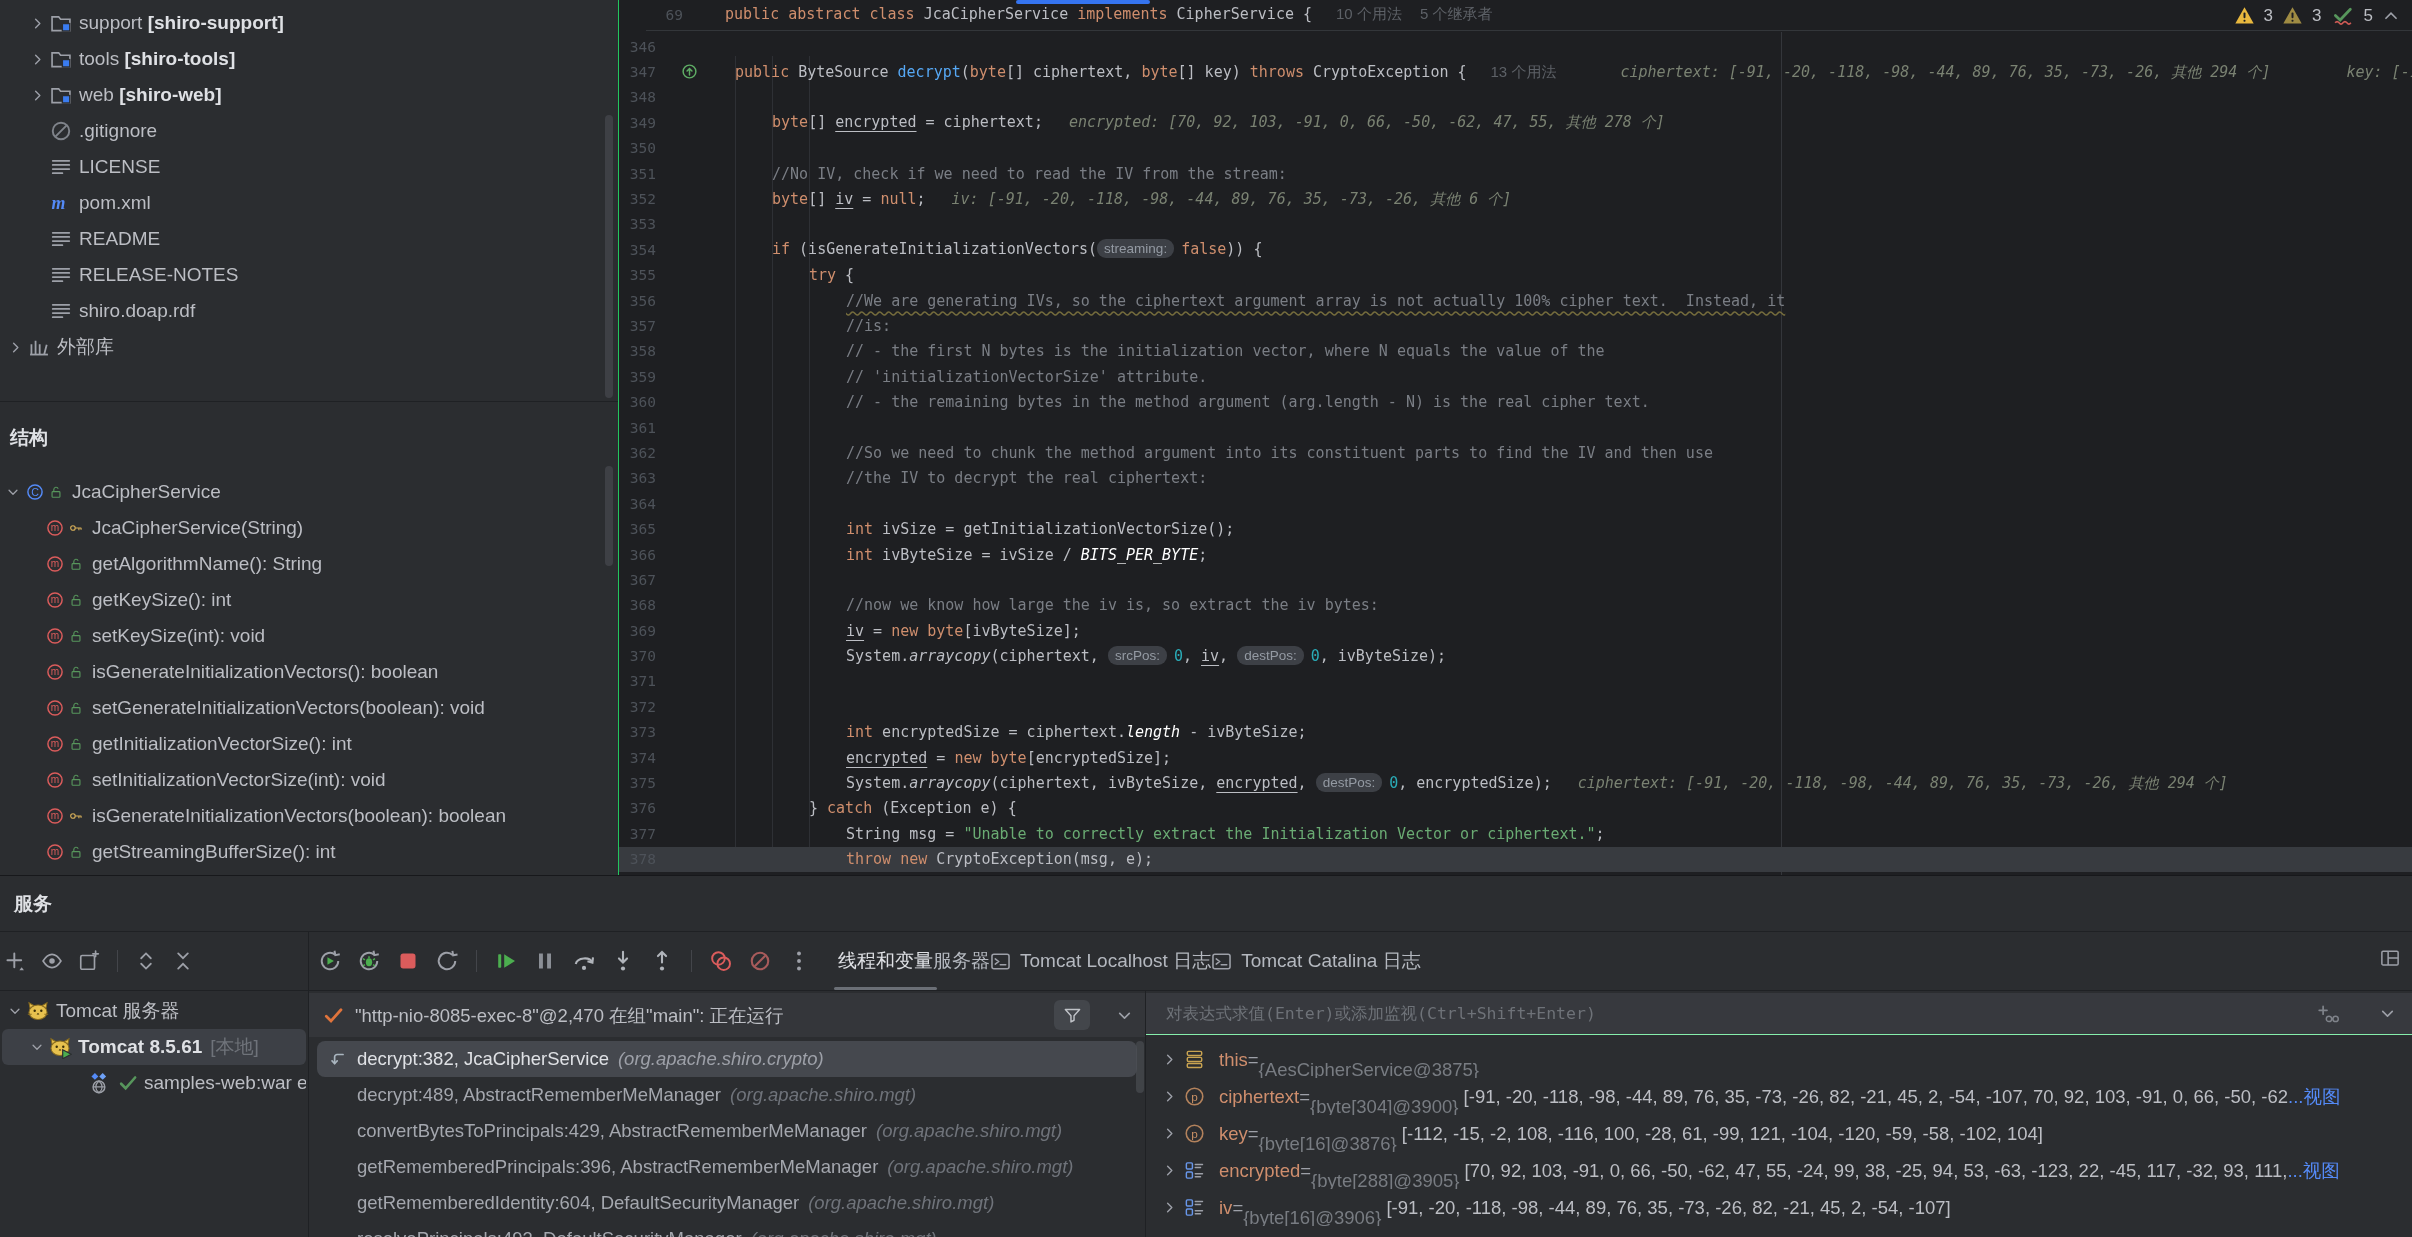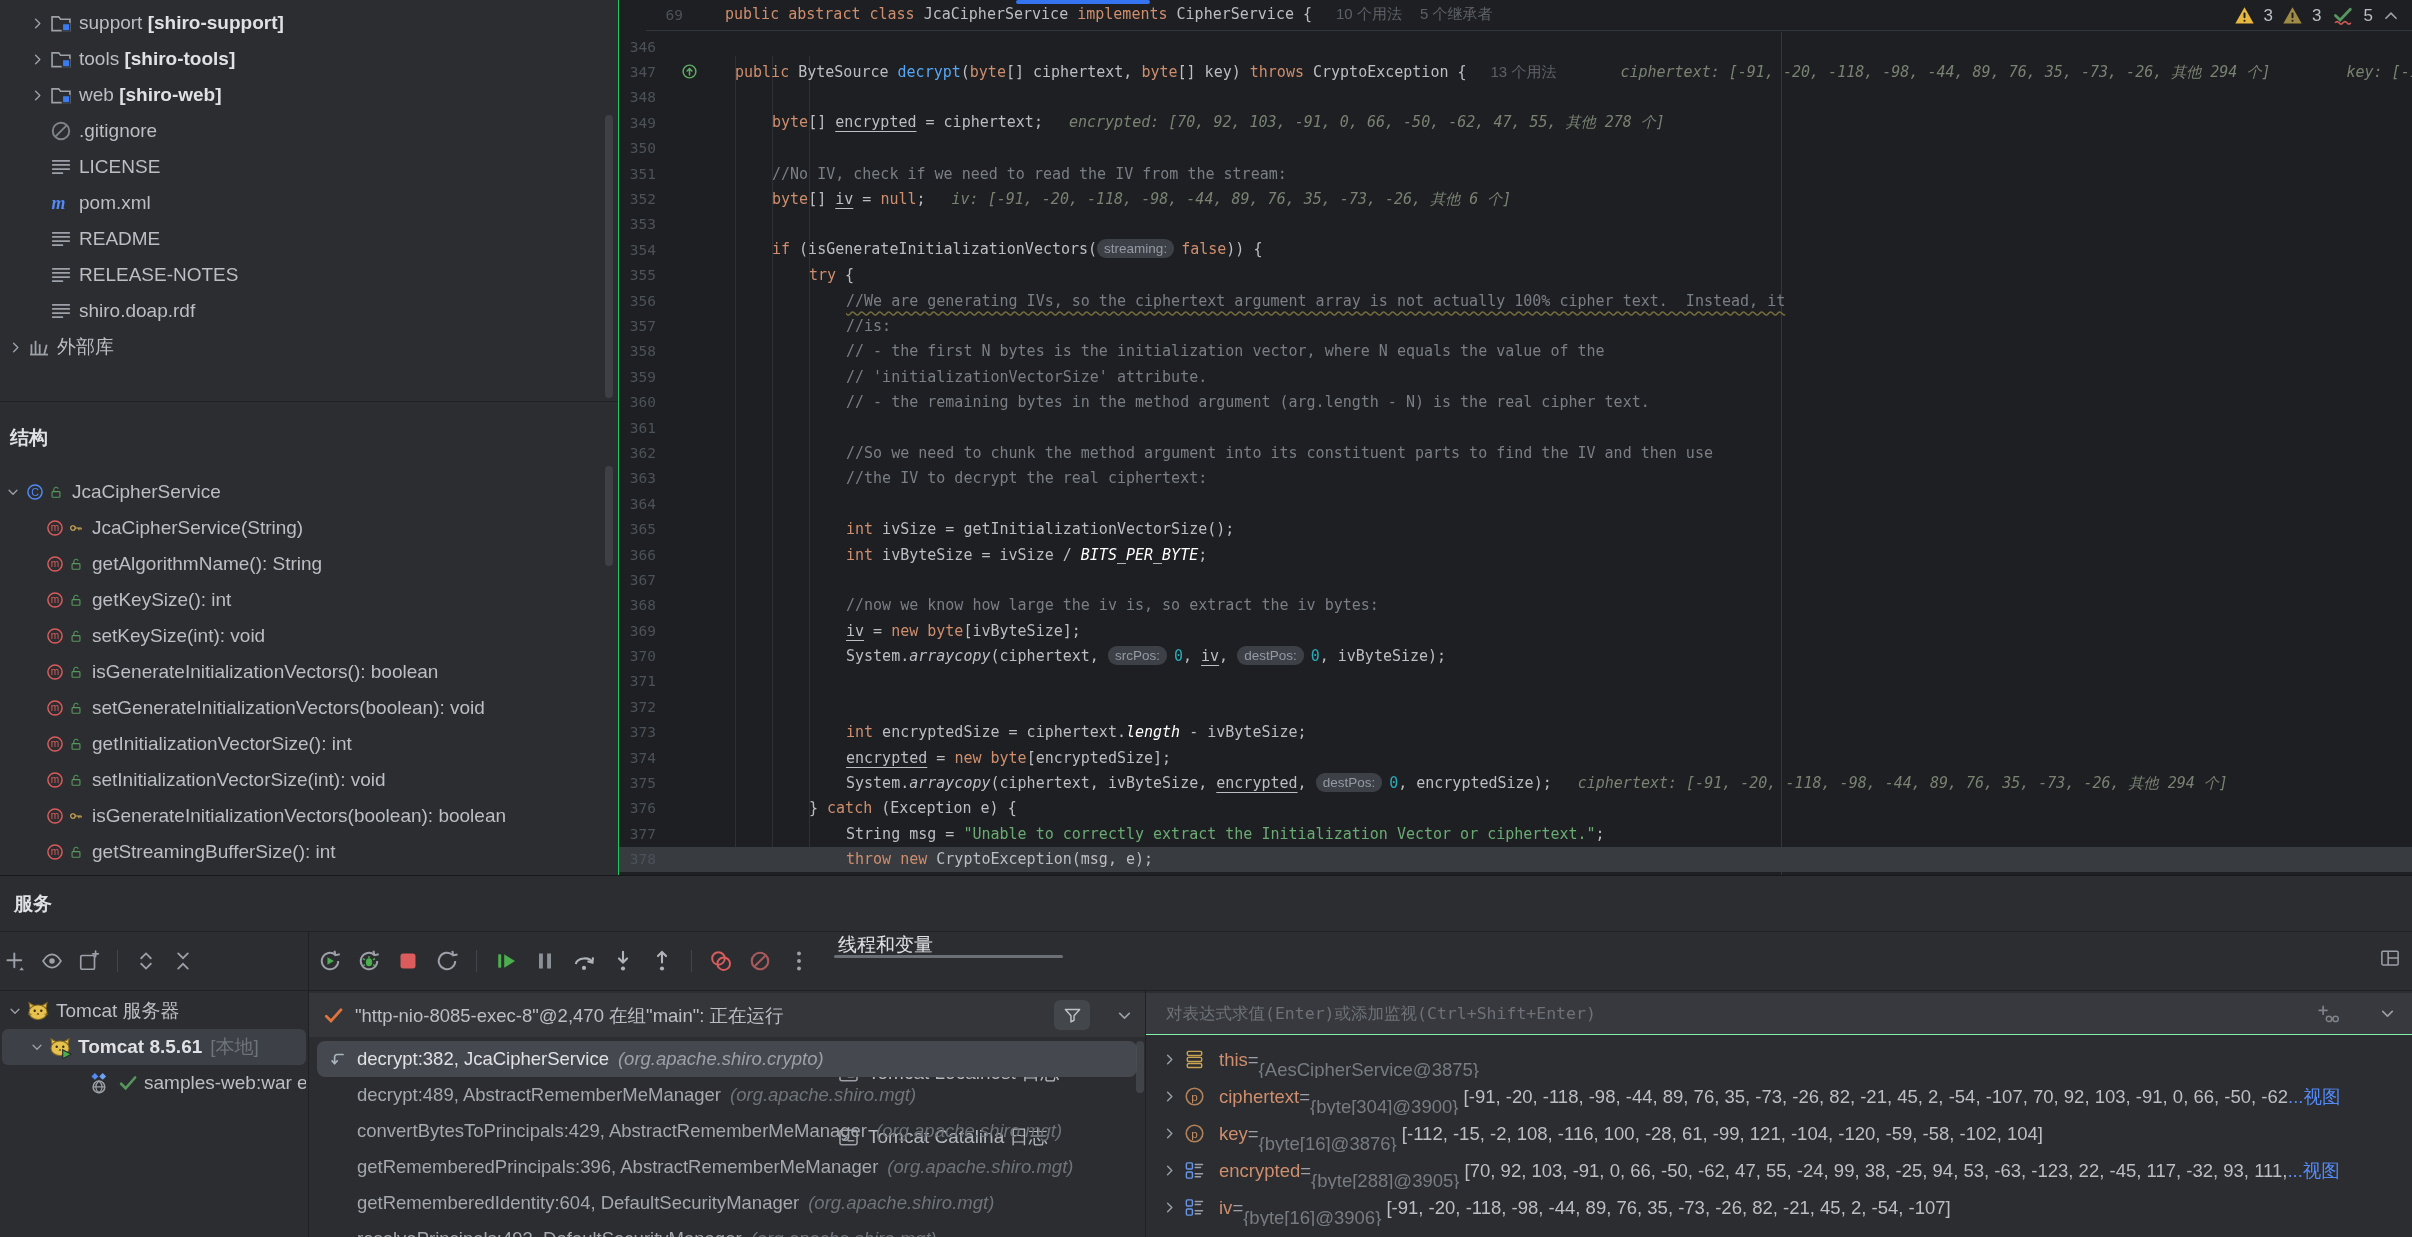--- a/index.html
+++ b/index.html
@@ -65,21 +65,21 @@
           border-top:1px solid #17181b;overflow:hidden;}
   #services-header{position:absolute;left:0;top:0;width:100%;height:55px;display:flex;align-items:center;
                    padding-left:14px;box-sizing:border-box;}
   #bottom-toolbar{position:absolute;left:0;top:55px;width:100%;height:60px;border-top:1px solid #1f2124;
                   border-bottom:1px solid #1f2124;box-sizing:border-box;}
   #services-toolbar{position:absolute;left:4px;top:0;height:100%;display:flex;align-items:center;gap:15px;}
   #services-toolbar .tbtn{width:22px;height:22px;}
   #debug-toolbar{position:absolute;left:318px;top:0;height:100%;display:flex;align-items:center;gap:15px;}
   .tbtn{display:inline-flex;width:24px;height:24px;cursor:pointer;}
   .tsep{width:1px;height:22px;background:#43454a;margin:0 2px;}
-  #debug-tabs{position:absolute;left:838px;top:0;height:100%;display:flex;align-items:stretch;gap:38px;flex-direction:column;}
+  #debug-tabs{position:absolute;left:838px;top:0;height:100%;display:flex;align-items:stretch;}
   .dtab{position:relative;display:flex;align-items:center;gap:9px;font-size:19px;color:#b4b8bf;cursor:pointer;}
   .dtab .ico{width:21px;height:21px;}
   .dtab.active{color:#dfe1e5;}
   .dtab.active::after{content:"";position:absolute;left:-4px;right:-4px;bottom:0;height:3px;background:#6b6f76;border-radius:2px;}
   #layout-btn{position:absolute;right:12px;top:16px;width:20px;height:20px;}
   .vline{position:absolute;width:1px;background:#1f2124;}
 
   #services-tree{position:absolute;left:0;top:117px;width:308px;}
   .svcrow{display:flex;align-items:center;height:36px;font-size:19px;white-space:nowrap;overflow:hidden;
           border-radius:6px;margin:0 2px;}

